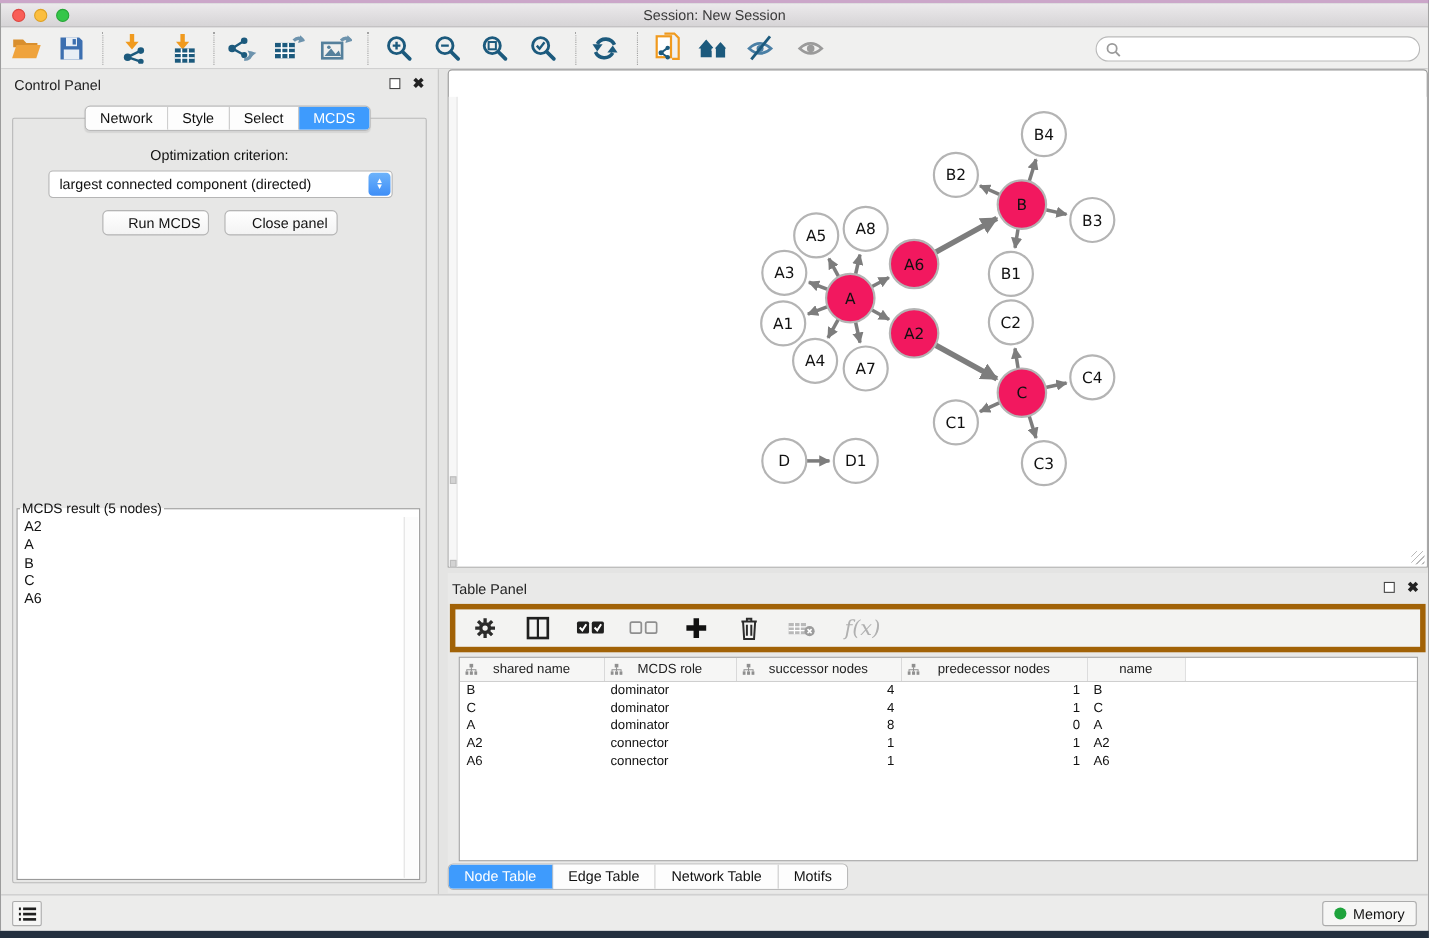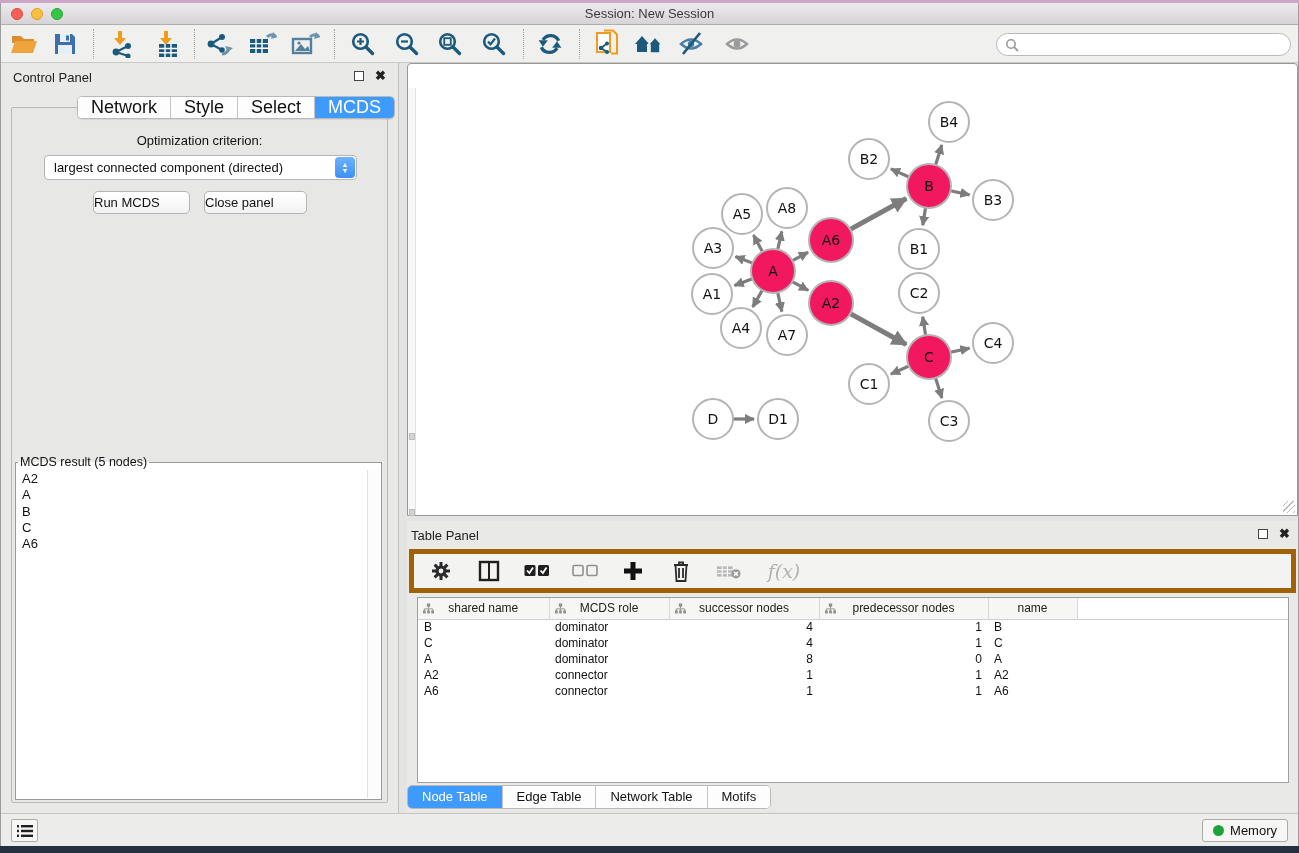--- a/index.html
+++ b/index.html
@@ -43,41 +43,41 @@
   .phead { position:absolute; top:0; left:0; right:0; height:28px; }
   .phead .ptitle { position:absolute; left:12px; top:7px; font-size:13px; color:#222; }
   .phead .float-ic { position:absolute; right:34px; top:8px; width:10px; height:10px;
     border:1.5px solid #444; background:#fff; }
   .phead .close-ic { position:absolute; right:12px; top:5px; font-size:13px;
     font-weight:bold; color:#222; }
 
   .cp-tabs { position:absolute; top:33px; left:76px; display:flex; z-index:3;
     border:1px solid #b9b9b9; border-radius:5px; overflow:hidden; background:#fff;
     box-shadow:0 1px 1px rgba(0,0,0,.08); }
-  .cp-tab { height:21px; line-height:21px; padding:0 13px; font-size:18px; color:#111;
+  .cp-tab { height:21px; line-height:21px; padding:0 13px; font-size:13px; color:#111;
     background:#fdfdfd; border-right:1px solid #c4c4c4; }
   .cp-tab:last-child { border-right:none; }
   .cp-tab.active { background:#3e9bfd; color:#fff; }
 
   .cp-box { position:absolute; left:10px; right:10px; top:44px; bottom:10px;
     background:#e7e7e6; border:1px solid #b9b9b9; border-radius:2px; }
 
   .opt-label { position:absolute; top:70px; left:0; right:0; text-align:center;
     font-size:13px; color:#111; }
   .criterion { position:absolute; top:92px; left:43px; width:313px; height:25px;
     background:#fff; border:1px solid #b5b5b5; border-radius:4px;
     display:flex; align-items:center; }
   .criterion .val { flex:1; padding-left:9px; font-size:13px; color:#111;
     white-space:nowrap; overflow:hidden; }
   .criterion .spin { width:20px; height:21px; margin-right:1px; border-radius:4px;
     background:linear-gradient(#6db3fb,#3e8ef7); display:flex; flex-direction:column;
     align-items:center; justify-content:center; color:#fff; font-size:7px; line-height:6px; }
   .btn { position:absolute; height:23px; background:linear-gradient(#ffffff,#f3f3f3);
     border:1px solid #b5b5b5; border-radius:5px; font-size:13px; color:#111;
-    line-height:21px; }
+    text-align:center; line-height:21px;padding-left:16px; }
 
   fieldset.mcds { position:absolute; left:14px; right:16px; top:392px; bottom:13px;
     background:#fff; border:1px solid #9a9a9a; }
   fieldset.mcds legend { font-size:12.5px; color:#111; padding:0 2px; margin-left:2px;
     background:transparent; }
   .mcds-list { position:absolute; top:2px; left:1px; right:15px; bottom:1px;
     overflow:hidden; }
   .mcds-item { font-size:13px; color:#111; line-height:16.3px; padding-left:5px; }
   .mcds-scroll { position:absolute; top:1px; right:1px; bottom:1px; width:13px;
     background:#fcfcfc; border-left:1px solid #e2e2e2; }

